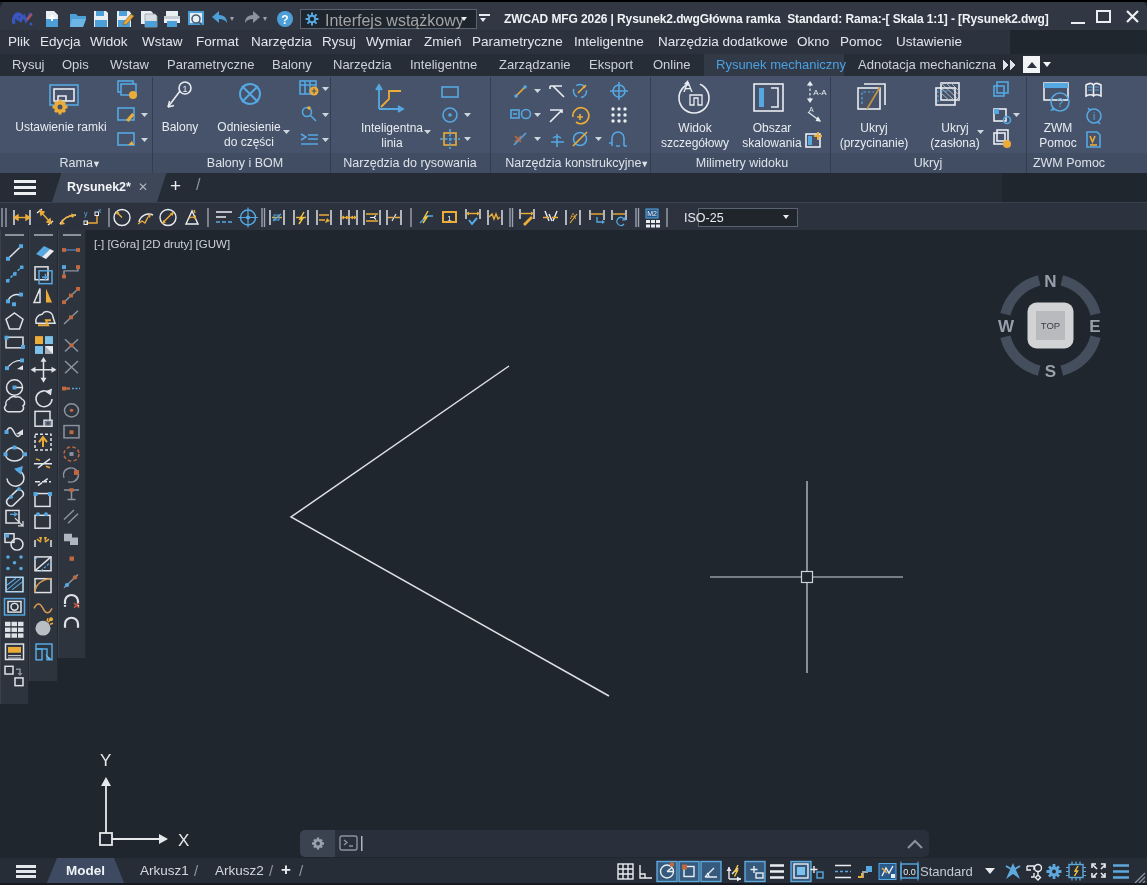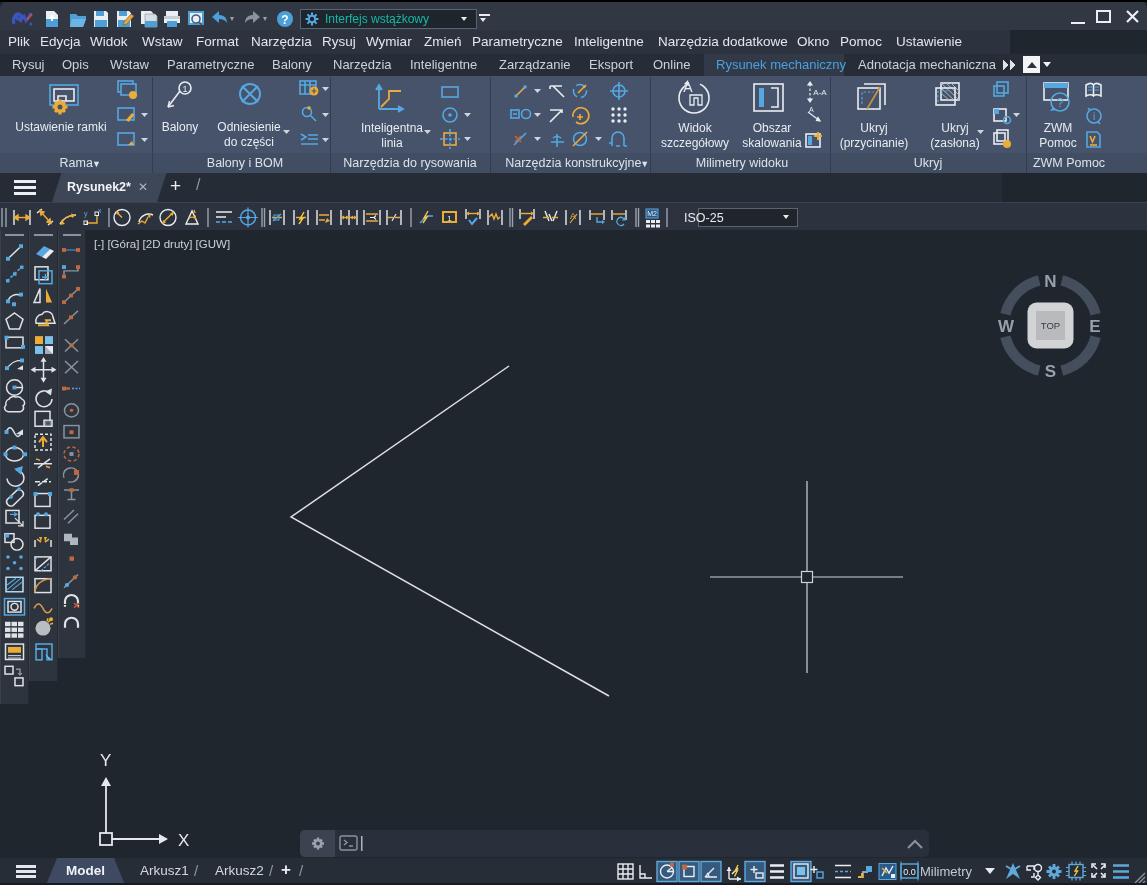--- a/index.html
+++ b/index.html
@@ -76,24 +76,25 @@
   <circle cx="285" cy="19" r="8" fill="#4d9fd8"></circle>
       <text x="285" y="24" font-size="12" font-weight="bold" fill="#fff" text-anchor="middle" font-family="Liberation Sans">?</text>
 </svg>
 <div class="abs" style="left:300px;top:9px;width:177px;height:20px;background:#1f252d;border:1px solid #5a6372;box-sizing:border-box"></div>
 <svg class="abs" style="left:303px;top:11px" width="18" height="16" viewBox="0 0 18 16">
       <circle cx="9" cy="8" r="3.2" fill="none" stroke="#55a8e2" stroke-width="2"></circle>
       <g stroke="#55a8e2" stroke-width="2">
         <path d="M9 1.5 v3 M9 11.5 v3 M2.5 8 h3 M12.5 8 h3 M4.4 3.4 l2.1 2.1 M11.5 10.5 l2.1 2.1 M13.6 3.4 l-2.1 2.1 M6.5 10.5 l-2.1 2.1"></path>
       </g>
     </svg>
-<span class="abs" style="left:325px;top:12px;font-size:12px;color:#14b8a6">Interfejs wstążkowy</span>
+<span class="abs" style="left:325px;top:12px;font-size:16px;color:#a3a3a3">Interfejs wstążkowy</span>
 <div class="caret" style="left:461px;top:17px;border-top-color:#e8ebef"></div>
 <div class="abs" style="left:479px;top:14px;width:11px;height:2px;background:#e8ebef"></div>
 <div class="caret" style="left:480px;top:18px;border-top-color:#e8ebef"></div>
+<span class="abs" style="left:504px;top:11.5px;font-size:12px;letter-spacing:-0.1px;font-weight:bold;color:#f0f3f6">ZWCAD MFG 2026 | Rysunek2.dwgGłówna ramka&nbsp; Standard: Rama:-[ Skala 1:1] - [Rysunek2.dwg]</span>
 <div class="abs" style="left:1071px;top:21.5px;width:14px;height:2.5px;background:#eceff2"></div>
 <div class="abs wbox" style="left:1096px;top:10px;width:15px;height:13px;border:2px solid #eceff2"></div>
 <svg class="abs" style="left:1125px;top:9px" width="15" height="15" viewBox="0 0 15 15">
       <path d="M2 2 L13 13 M13 2 L2 13" stroke="#eceff2" stroke-width="2.2"></path>
     </svg>
 
 <div class="menubar">
 <span style="left:8px">Plik</span>
       <span style="left:40px">Edycja</span>
       <span style="left:90px">Widok</span>
@@ -904,17 +905,17 @@
             <path d="M485 7 l4 4 m8 -4 l-4 4 m4 8 l-4 -4 m-8 4 l4 -4"></path>
           </g>
 <g stroke="#5fa8dc" stroke-width="2.5">
             <path d="M505 7.5 h16 M505 13.5 h16 M505 19.5 h16"></path>
           </g>
 <g stroke="#8b93a0" stroke-width="1.3">
             <path d="M527 25 l10 -10 M531 25 l6 -6 M535 25 l2 -2"></path>
           </g>
 </g>
 </svg>
-<span class="abs" style="left:920px;top:6px;font-size:13px;color:#c3cad3">Milimetry</span>
+<span class="abs" style="left:920px;top:6px;font-size:13px;color:#c3cad3">Standard</span>
 <div class="caret" style="left:985px;top:10px;border-top-color:#e8ebef;border-left-width:5px;border-right-width:5px;border-top-width:6px"></div>
 <div class="abs" style="left:0;top:25px;width:1147px;height:2px;background:#171b21"></div>
 </div>
 </div>
 
 </body></html>

